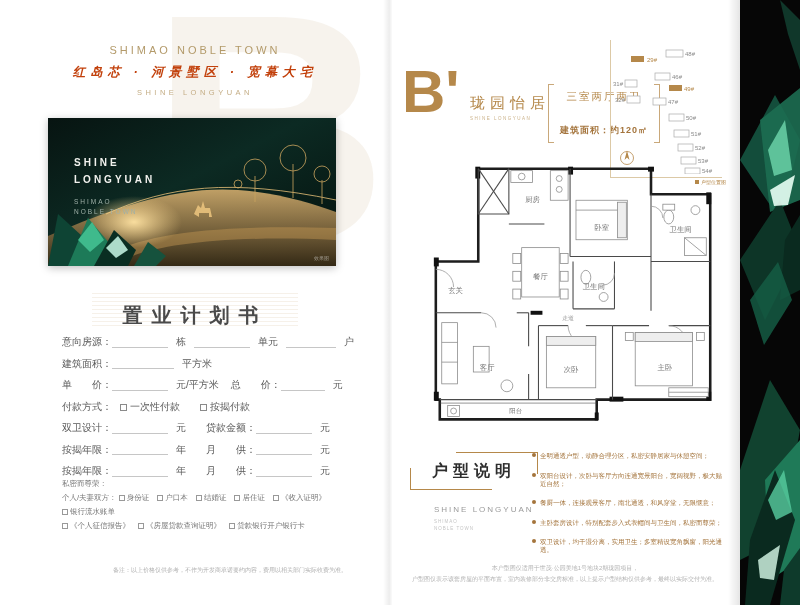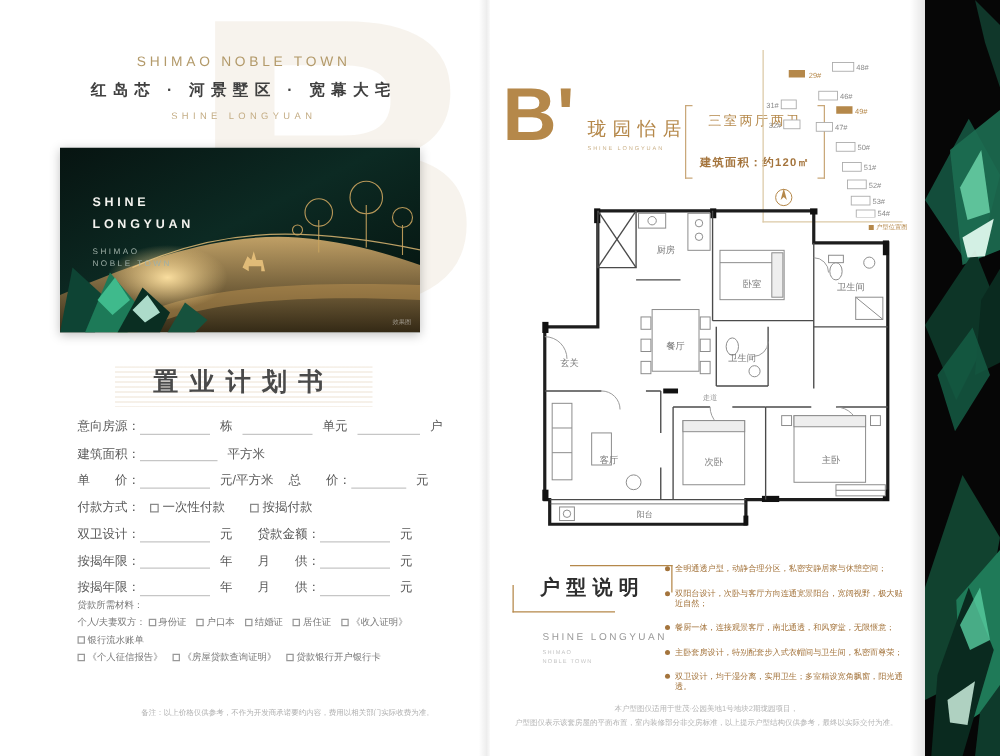--- a/index.html
+++ b/index.html
@@ -6,34 +6,34 @@
   html,body { width:800px; height:605px; overflow:hidden; background:#fff;
               font-family:"Liberation Sans","DejaVu Sans",sans-serif; }
   #canvas { position:relative; width:800px; height:605px; background:#ffffff; overflow:hidden; }
 
   
   .left-page { position:absolute; left:0; top:0; width:390px; height:605px; background:#fff; }
   .bp-watermark { position:absolute; left:150px; top:-60px; font-size:330px; font-weight:bold;
                   color:rgba(181,136,74,0.10); z-index:0; letter-spacing:-10px; }
   .brand { position:absolute; left:0; top:44px; width:390px; text-align:center; z-index:1; }
   .brand-en { font-size:11px; letter-spacing:3px; color:#b executive39a6a; color:#b39a6a; margin-bottom:8px; }
-  .brand-tagline { font-size:12.5px; font-weight:bold; letter-spacing:5px; color:#404040; margin-bottom:7px; }
+  .brand-tagline { font-size:12.5px; font-weight:bold; letter-spacing:5px; color:#c2410c; margin-bottom:7px;font-style:italic; }
   .brand-shine { font-size:7.5px; letter-spacing:3.5px; color:#c4ad85; }
 
   .hero { position:absolute; left:48px; top:118px; width:288px; height:148px; z-index:2;
           box-shadow:0 2px 8px rgba(0,0,0,0.25); }
   .hero svg { display:block; }
   .hero-text { position:absolute; left:26px; top:36px; color:#fff; }
   .hero-title { font-size:10px; font-weight:bold; letter-spacing:3px; line-height:17px; color:#f2f2ee; }
   .hero-sub { margin-top:9px; font-size:6.5px; letter-spacing:2px; line-height:10px; color:#9fb0a8; }
   .hero-credit { position:absolute; right:7px; bottom:5px; font-size:5px; color:rgba(255,255,255,0.45); }
 
   .title-hatch { position:absolute; left:92px; top:293px; width:206px; height:34px; z-index:0;
       background:repeating-linear-gradient(180deg, rgba(181,136,74,0.22) 0 1px, transparent 1px 4px); opacity:.55; }
-  .form-title { position:absolute; left:0; top:292px; width:390px; text-align:center; z-index:1;
+  .form-title { position:absolute; left:0; top:302px; width:390px; text-align:center; z-index:1;
       font-size:20px; font-weight:bold; letter-spacing:9px; color:#4a4a4a; }
 
   .plan-form { position:absolute; left:62px; top:336px; width:296px; z-index:1; }
   .frow { display:flex; align-items:center; margin-bottom:9.5px; font-size:10px; color:#5a5a5a; white-space:nowrap; }
   .frow span { line-height:12px; }
   .bl { display:inline-block; height:11px; border-bottom:1px solid #c6c6c6; }
   .w44{width:44px} .w50{width:50px} .w56{width:56px} .w62{width:62px}
   .ml8{margin-left:8px} .ml12{margin-left:12px} .ml20{margin-left:20px}
   .cb { display:inline-block; width:7px; height:7px; border:1px solid #8a8a8a; margin:0 3px -1px 0; }
 
@@ -215,21 +215,21 @@
         <span>按揭年限：</span>
           <span class="bl w56"></span>
         <span class="ml8">年</span>
         <span class="ml20">月　　供：</span>
           <span class="bl w56"></span>
         <span class="ml8">元</span>
       </div>
     </div>
 
     <div class="materials">
-      <div>贷款所需材料：</div>
+      <div>私密而尊荣：</div>
       <div>
         <span>个人/夫妻双方：</span>
         <span class="mat-item"><span class="cb"></span><span>身份证</span></span>
         <span class="mat-item"><span class="cb"></span><span>户口本</span></span>
         <span class="mat-item"><span class="cb"></span><span>结婚证</span></span>
         <span class="mat-item"><span class="cb"></span><span>居住证</span></span>
         <span class="mat-item"><span class="cb"></span><span>《收入证明》</span></span>
         <span class="mat-item"><span class="cb"></span><span>银行流水账单</span></span>
       </div>
       <div>

